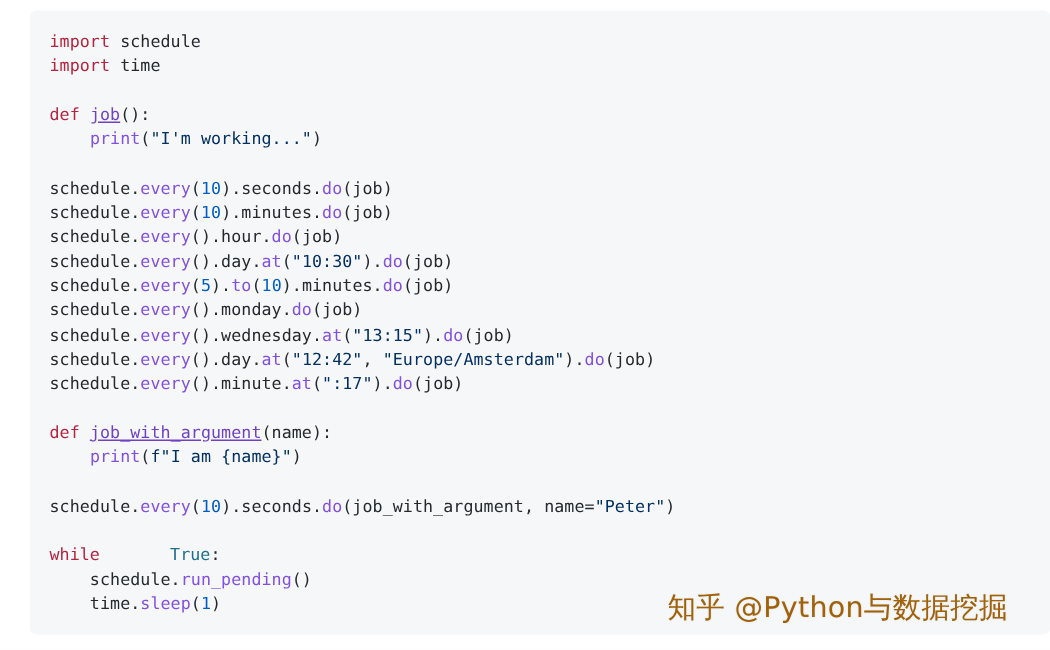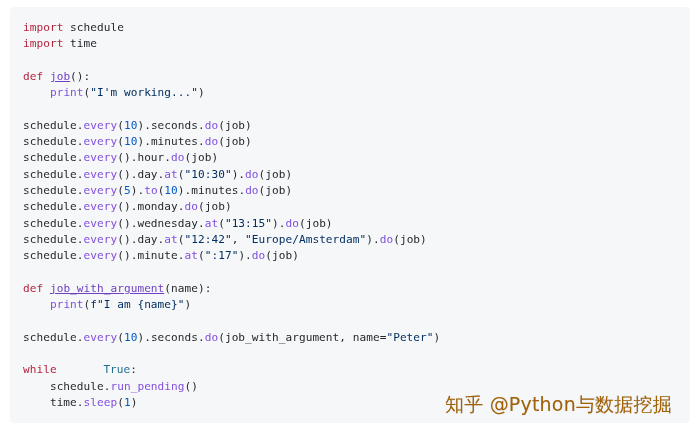--- a/index.html
+++ b/index.html
@@ -1,18 +1,18 @@
 <!DOCTYPE html>
 <html><head>
 <meta charset="utf-8">
 <style>
   html, body { margin:0; padding:0; background:#ffffff; }
   body { width:700px; height:433px; position:relative; overflow:hidden; }
   .code-block {
-    position:absolute; left:10px; top:7px; width:680px; height:416px;
+    position:absolute; left:20px; top:7px; width:680px; height:416px;
     background:#f6f7f9; border-radius:4px;
   }
   pre.code {
     margin:0; position:absolute; left:13px; top:13px;
     font-family:"DejaVu Sans Mono", "Liberation Mono", monospace;
     font-size:11.1px; line-height:16.3px; color:#24292e;
     white-space:pre; letter-spacing:0.05px;
   }
   .line { display:block; height:16.3px; }
   .kw { color:#b3243e; }

